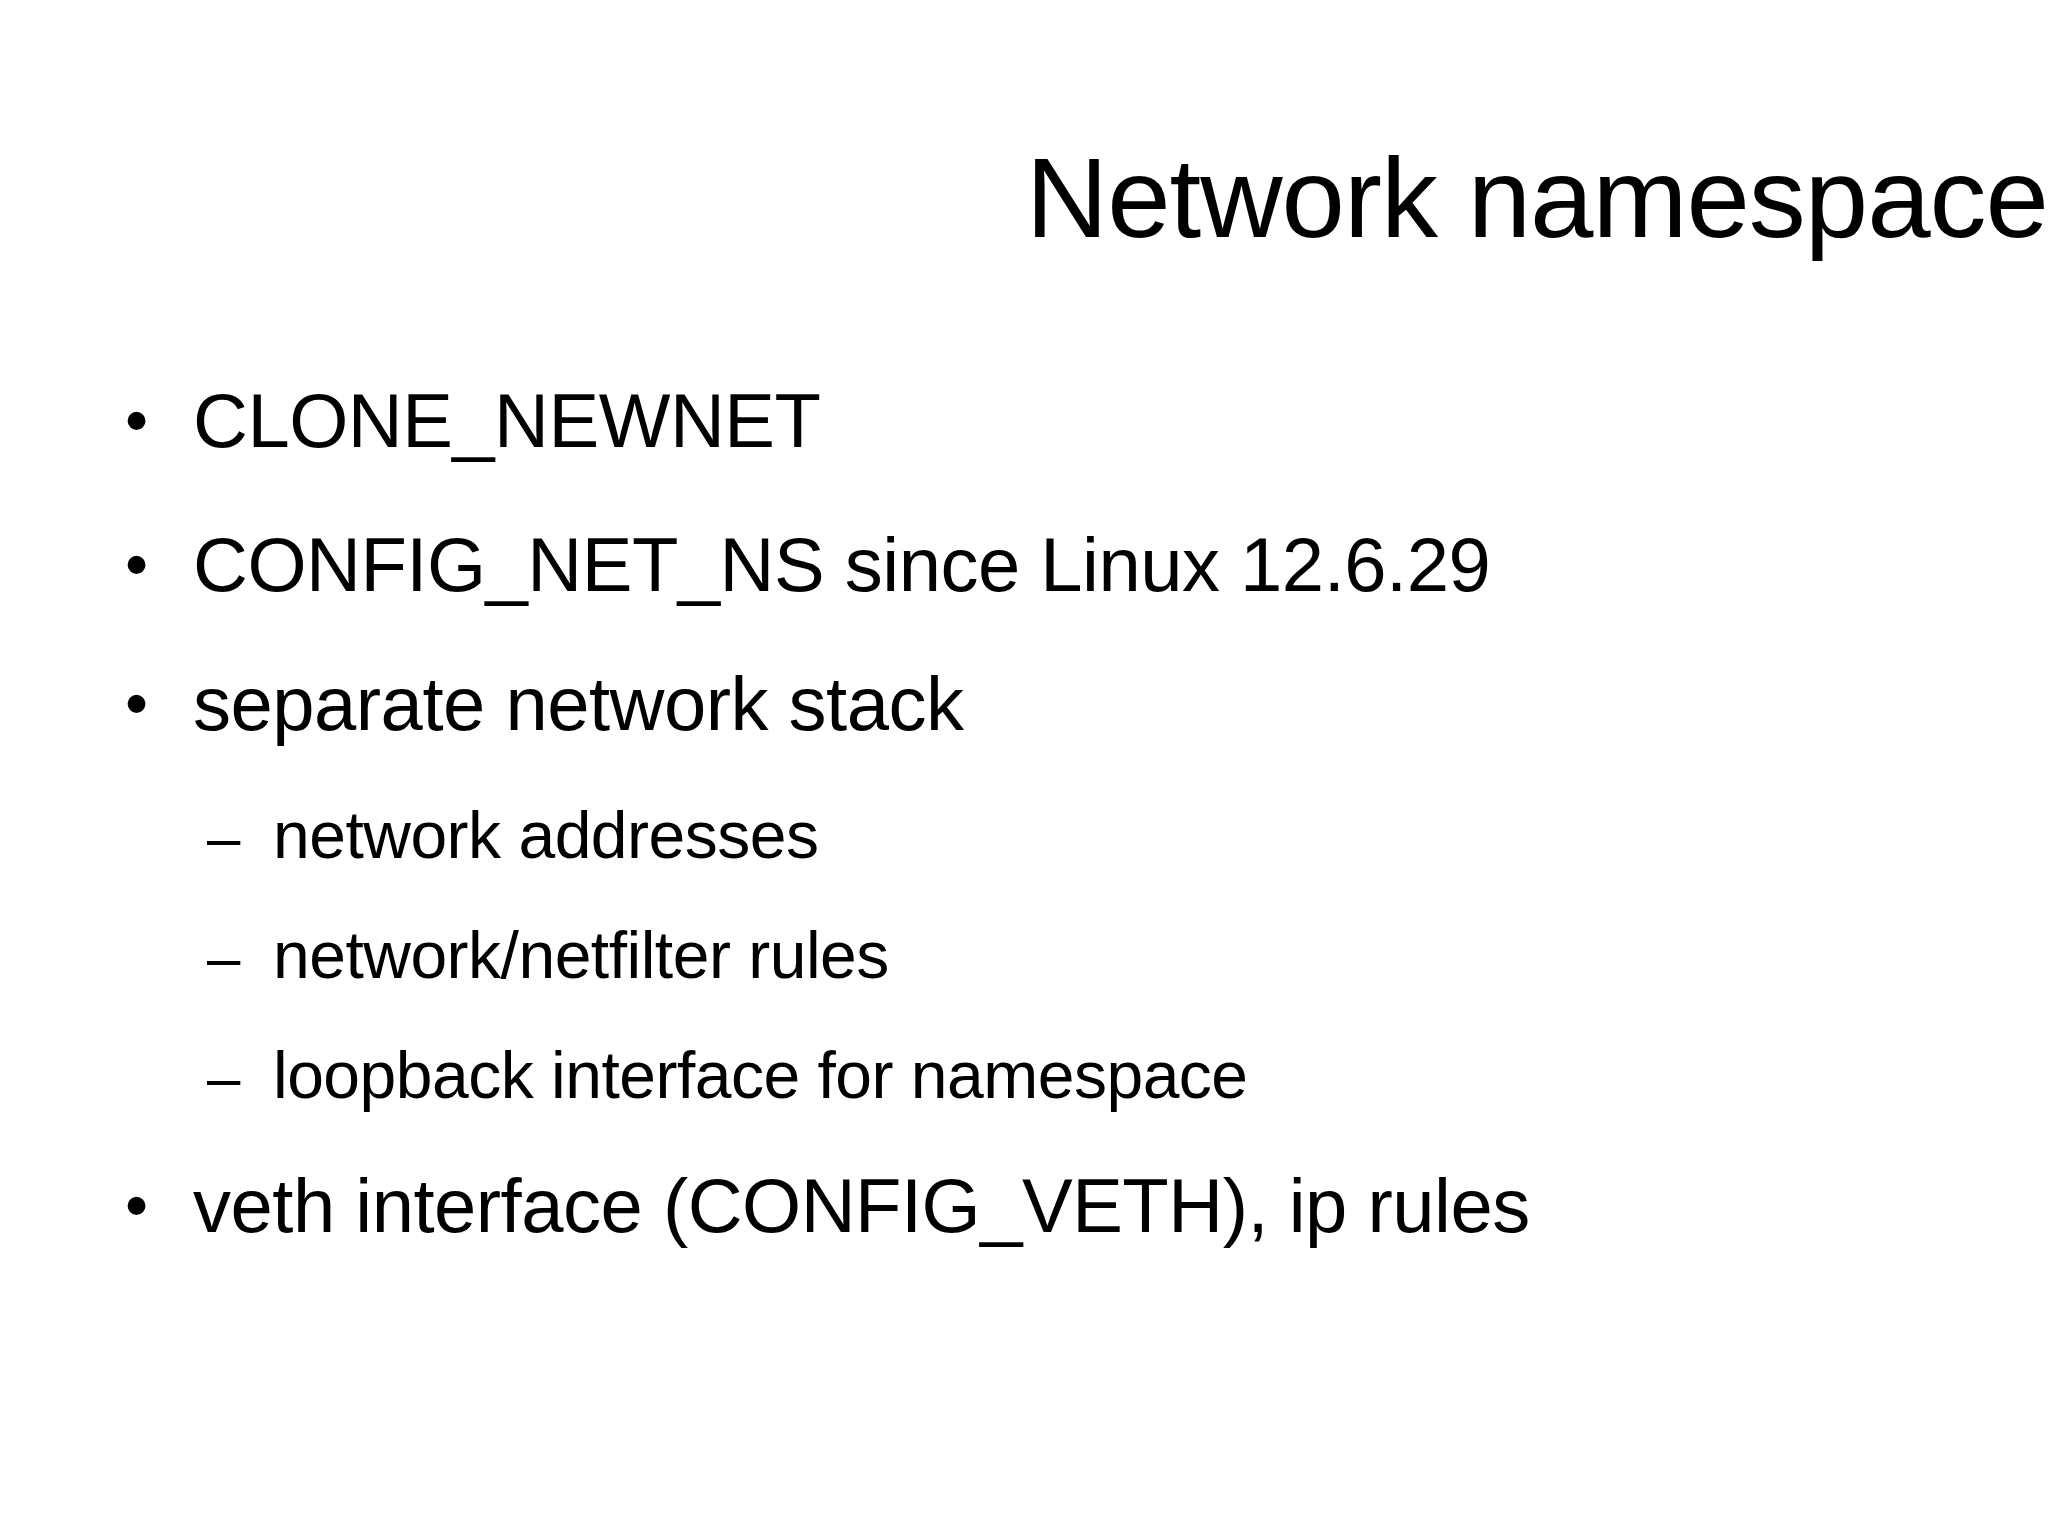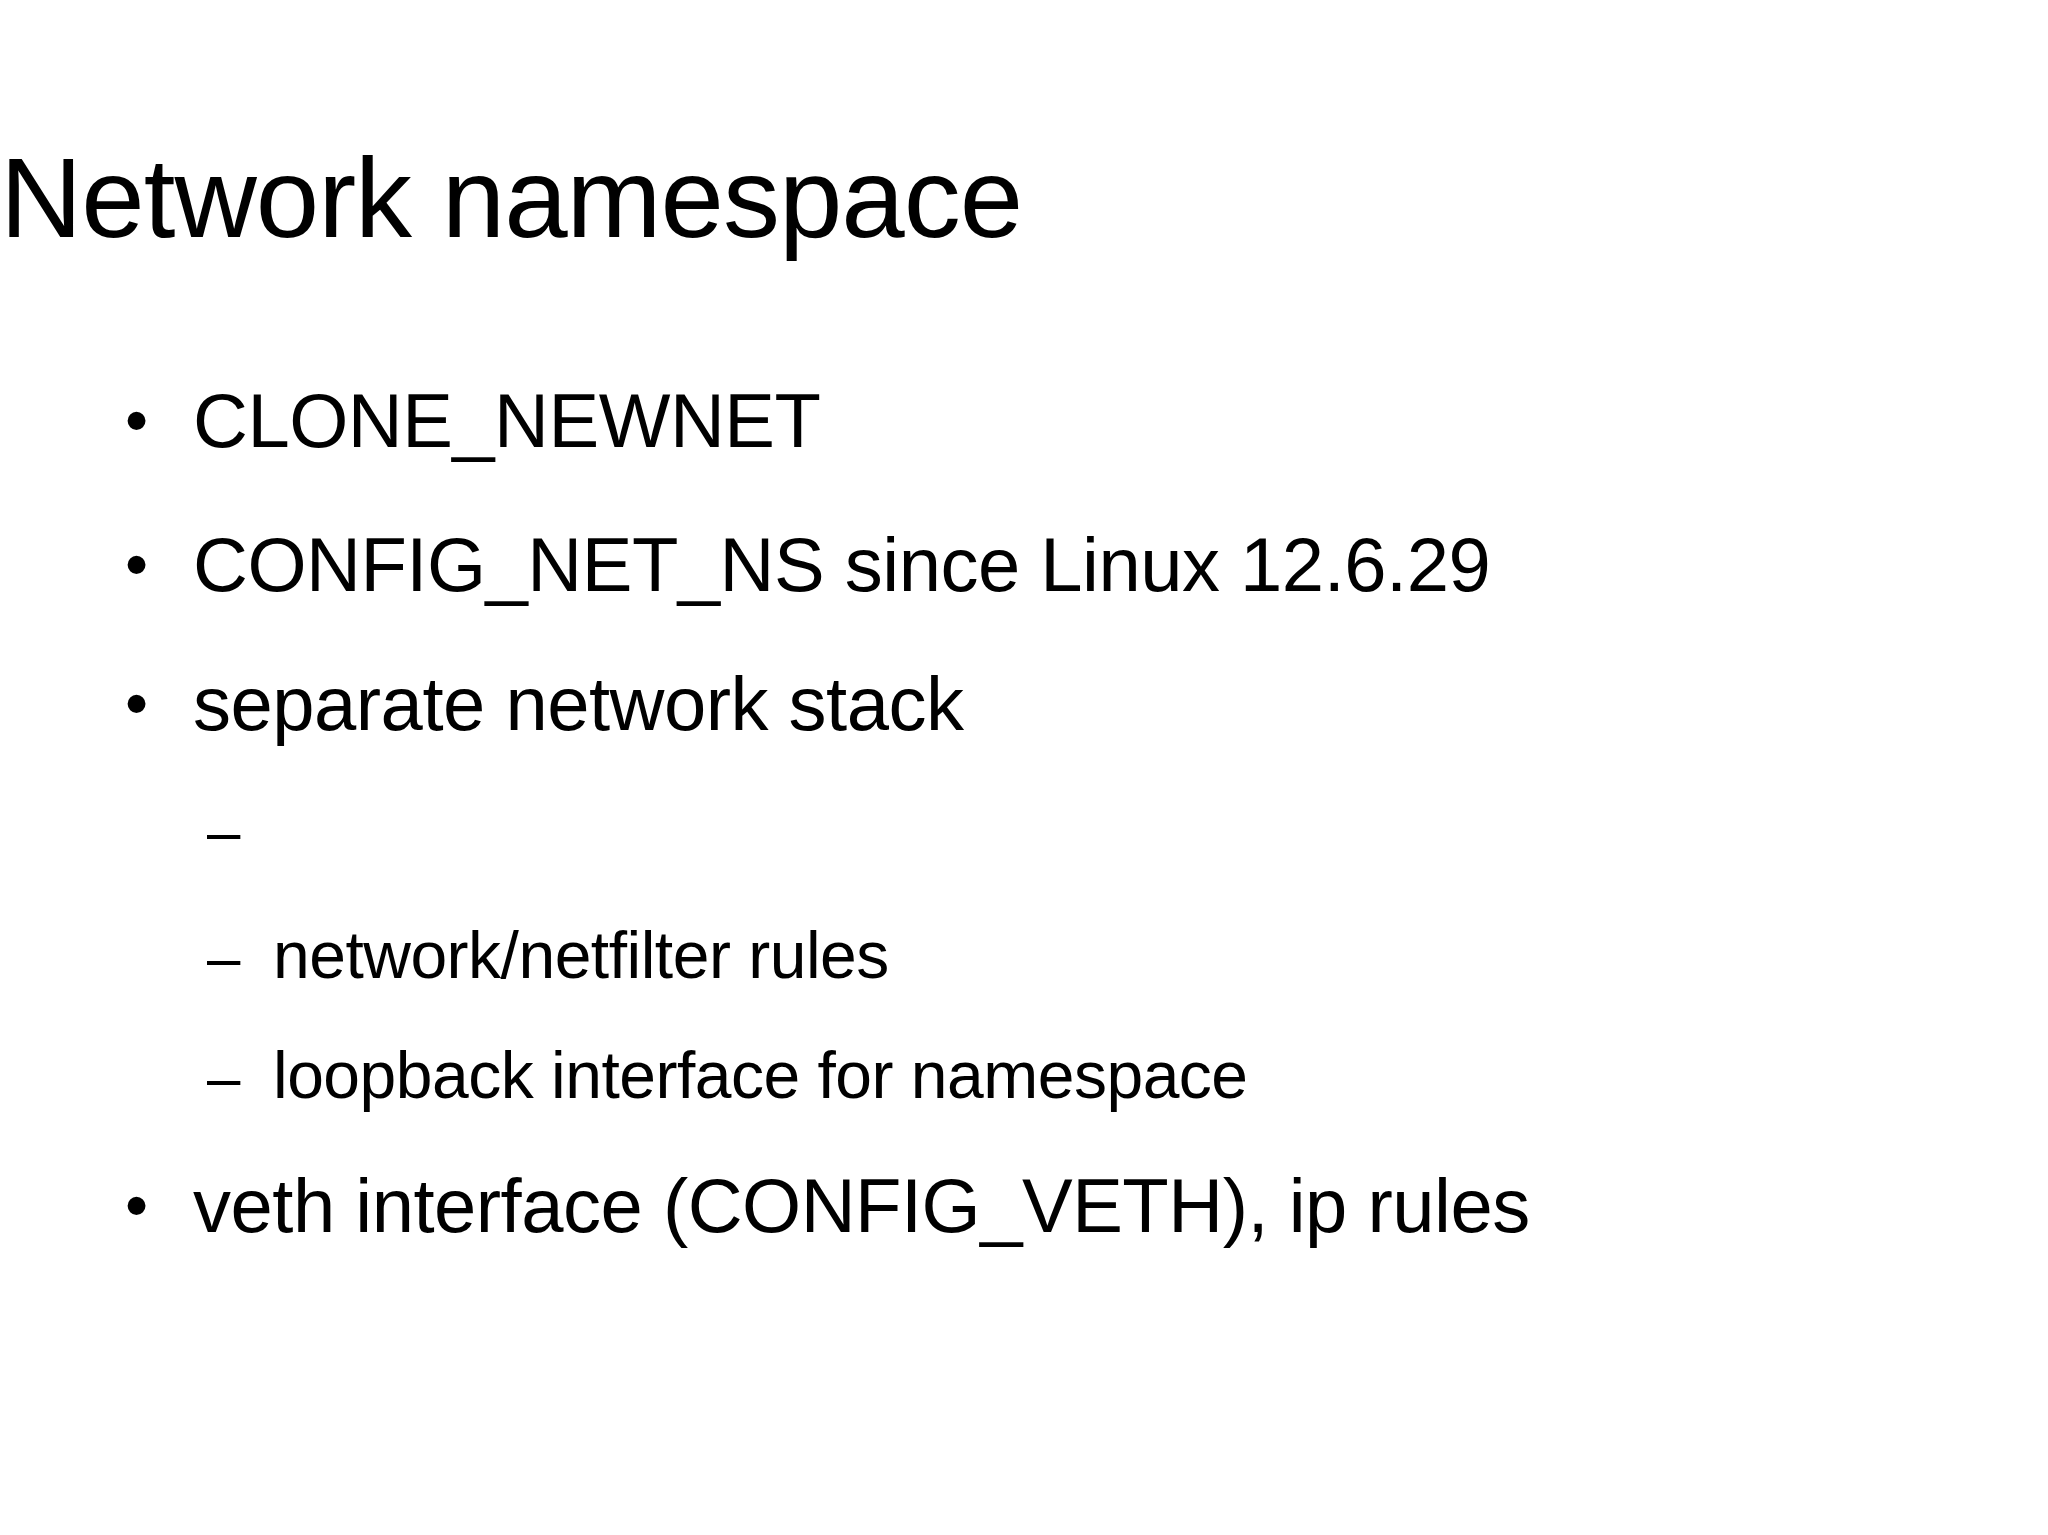--- a/index.html
+++ b/index.html
@@ -14,21 +14,21 @@
     height: 1535px;
     background: #ffffff;
     color: #000000;
     overflow: hidden;
   }
   .slide-title {
     position: absolute;
     top: 135px;
     left: 0;
     width: 100%;
-    text-align: left;
+    text-align: right;
     font-size: 114px;
     font-weight: 400;
     letter-spacing: -1px;
     line-height: 1.1;
     color: #000000;
   }
   .bullet-line {
     position: absolute;
     display: flex;
     align-items: baseline;
@@ -85,20 +85,21 @@
     <span class="bullet-text">CONFIG_NET_NS since Linux 12.6.29</span>
   </div>
 
   <div class="bullet-line level1 l1-3">
     <span class="marker">•</span>
     <span class="bullet-text">separate network stack</span>
   </div>
 
   <div class="bullet-line level2 l2-1">
     <span class="marker">–</span>
+    <span class="bullet-text">network addresses</span>
   </div>
 
   <div class="bullet-line level2 l2-2">
     <span class="marker">–</span>
     <span class="bullet-text">network/netfilter rules</span>
   </div>
 
   <div class="bullet-line level2 l2-3">
     <span class="marker">–</span>
     <span class="bullet-text">loopback interface for namespace</span>

